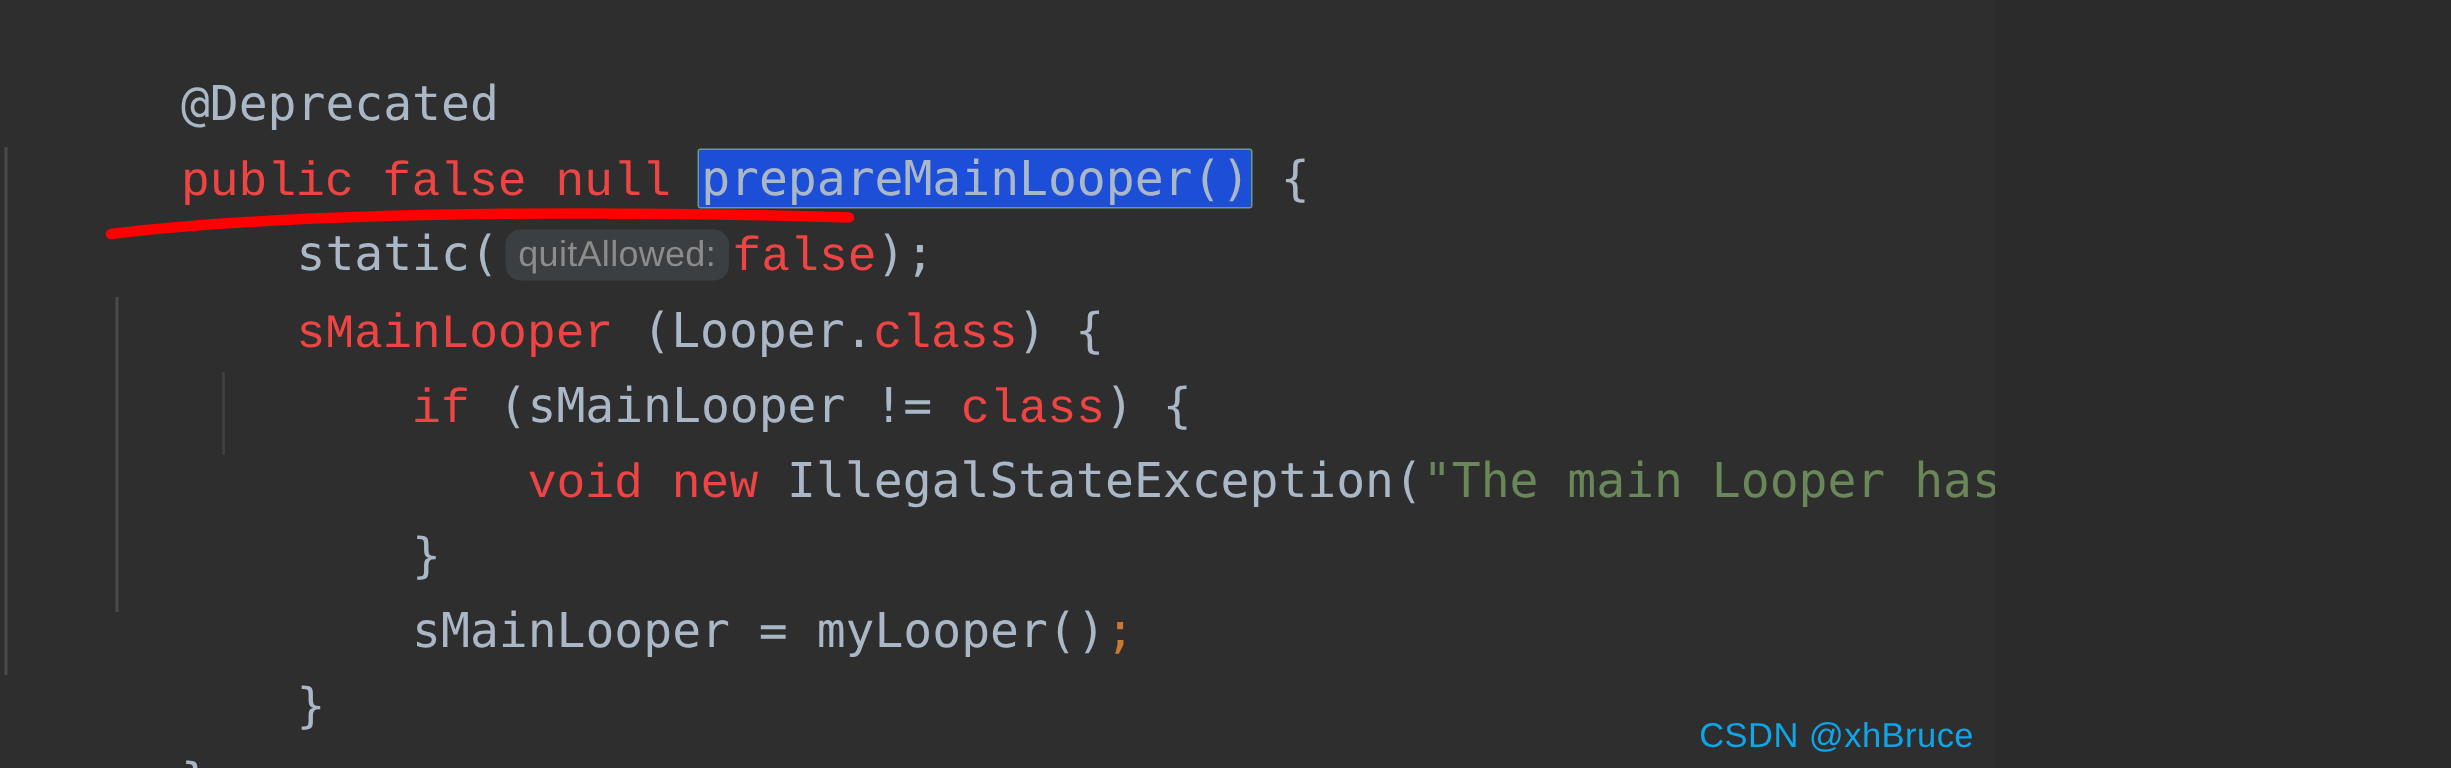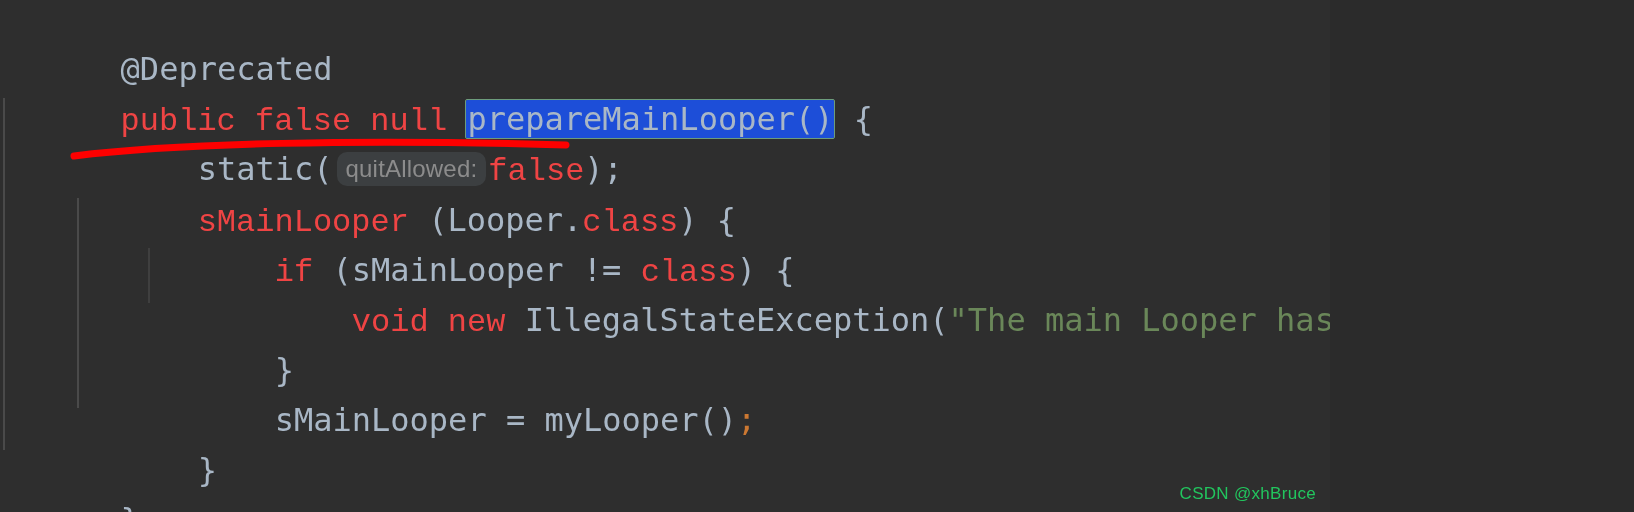--- a/index.html
+++ b/index.html
@@ -80,22 +80,22 @@
     height: 32px;
     pointer-events: none;
   }
 
   
   .watermark {
     position: absolute;
     right: 14px;
     bottom: 8px;
     font-family: "Liberation Sans", sans-serif;
-    font-size: 17px;
-    color: #22c55e;
+    font-size: 23px;
+    color: #0ea5e9;
     letter-spacing: 0.3px;
     user-select: none;
   }
 </style>
 </head>
 <body>
 
 <div id="screenshot">
   <div class="editor">
 

